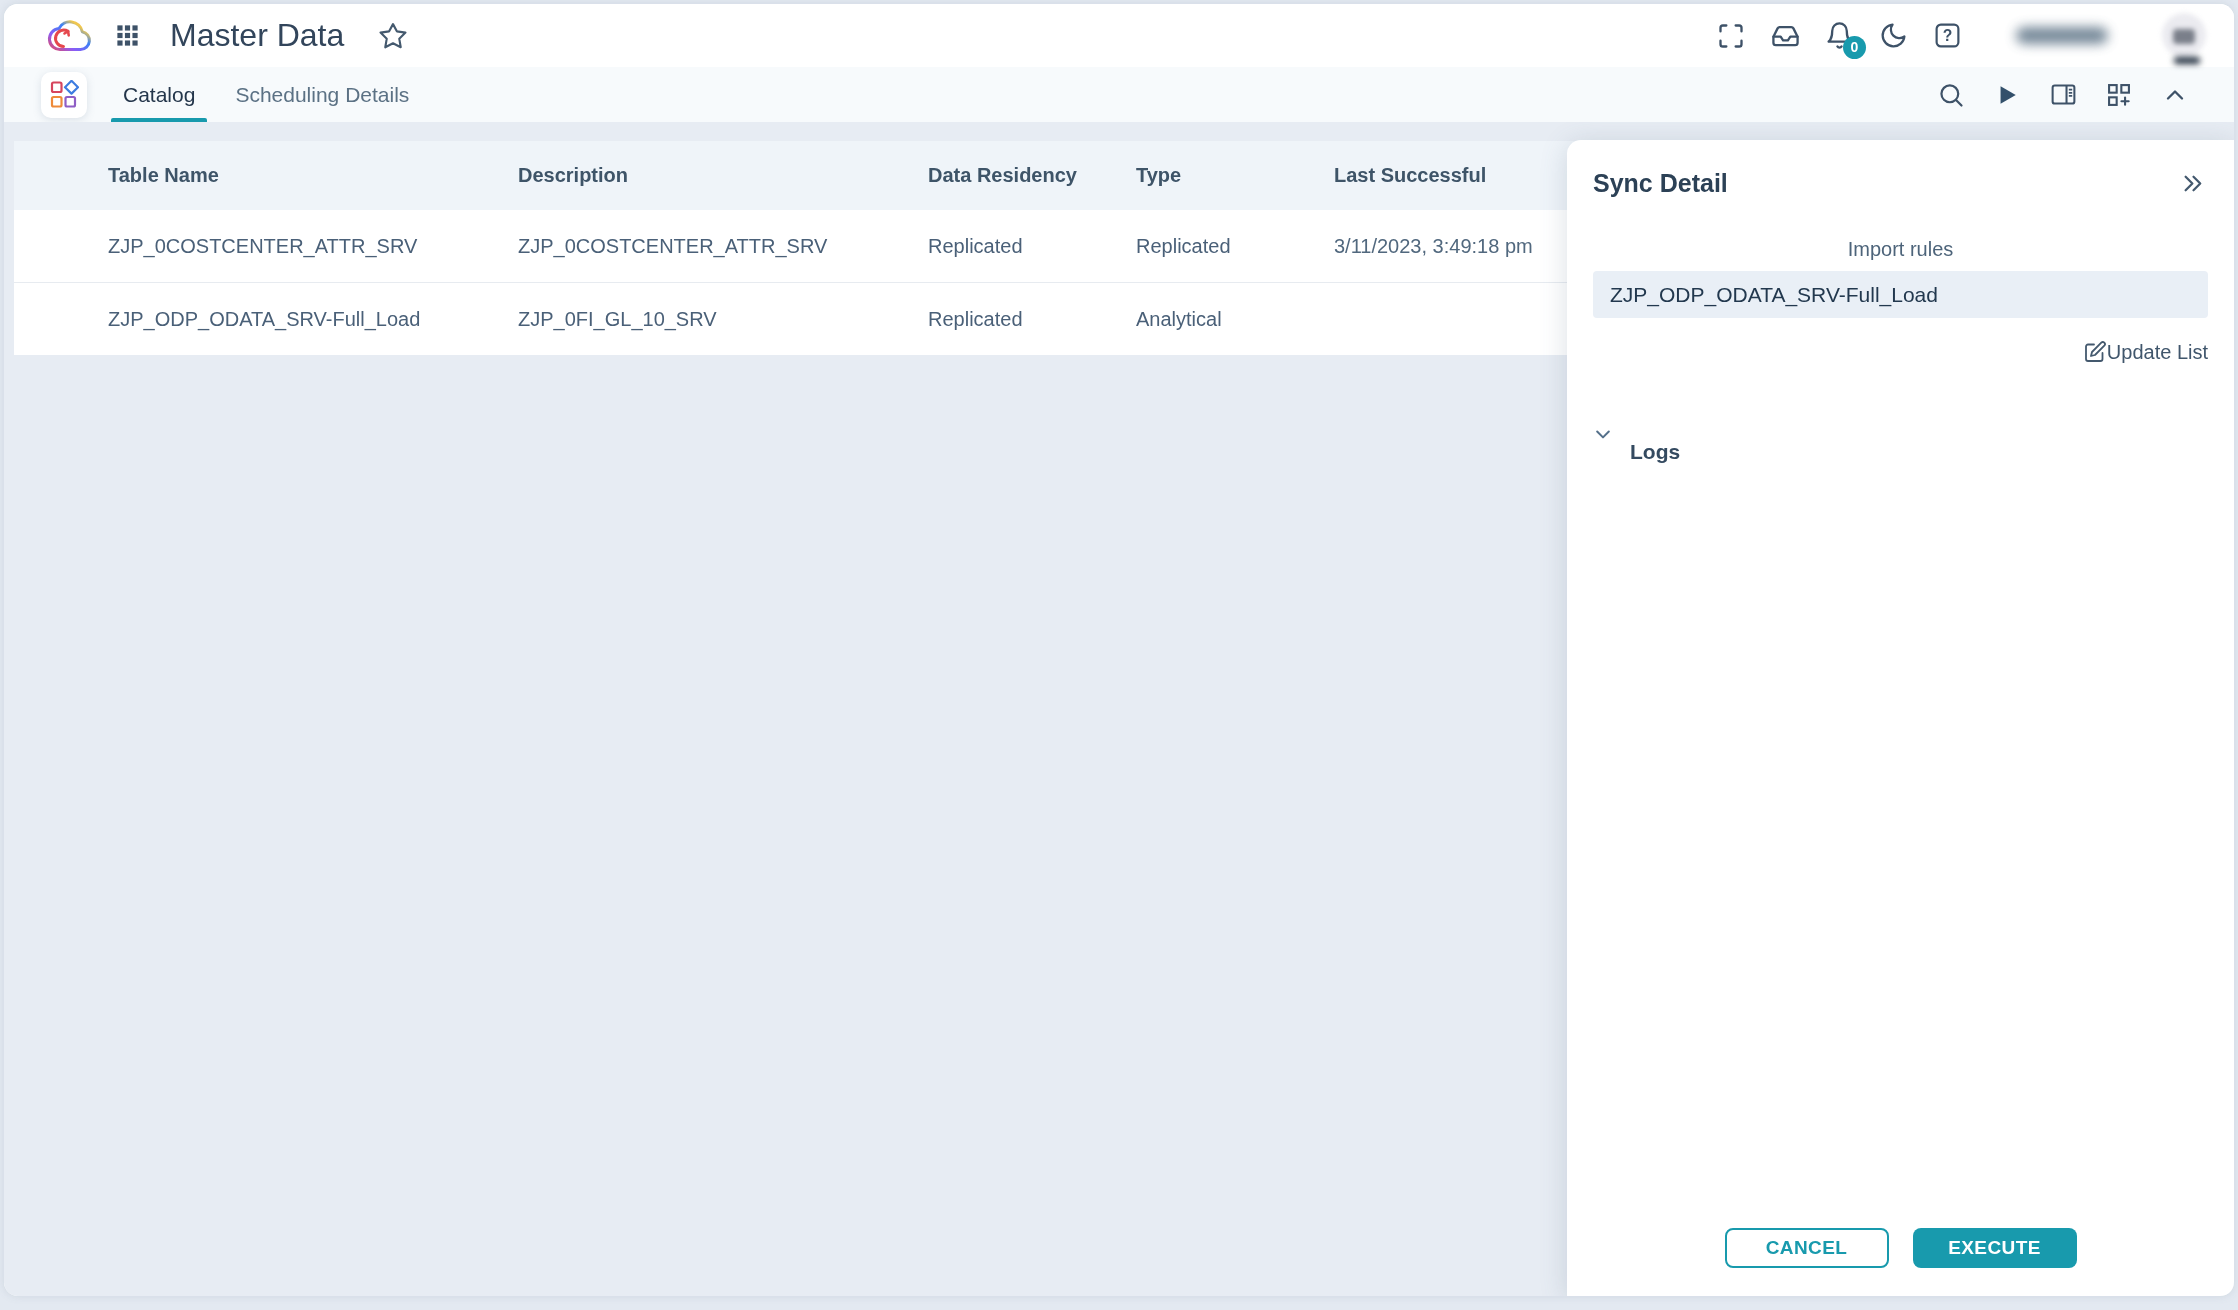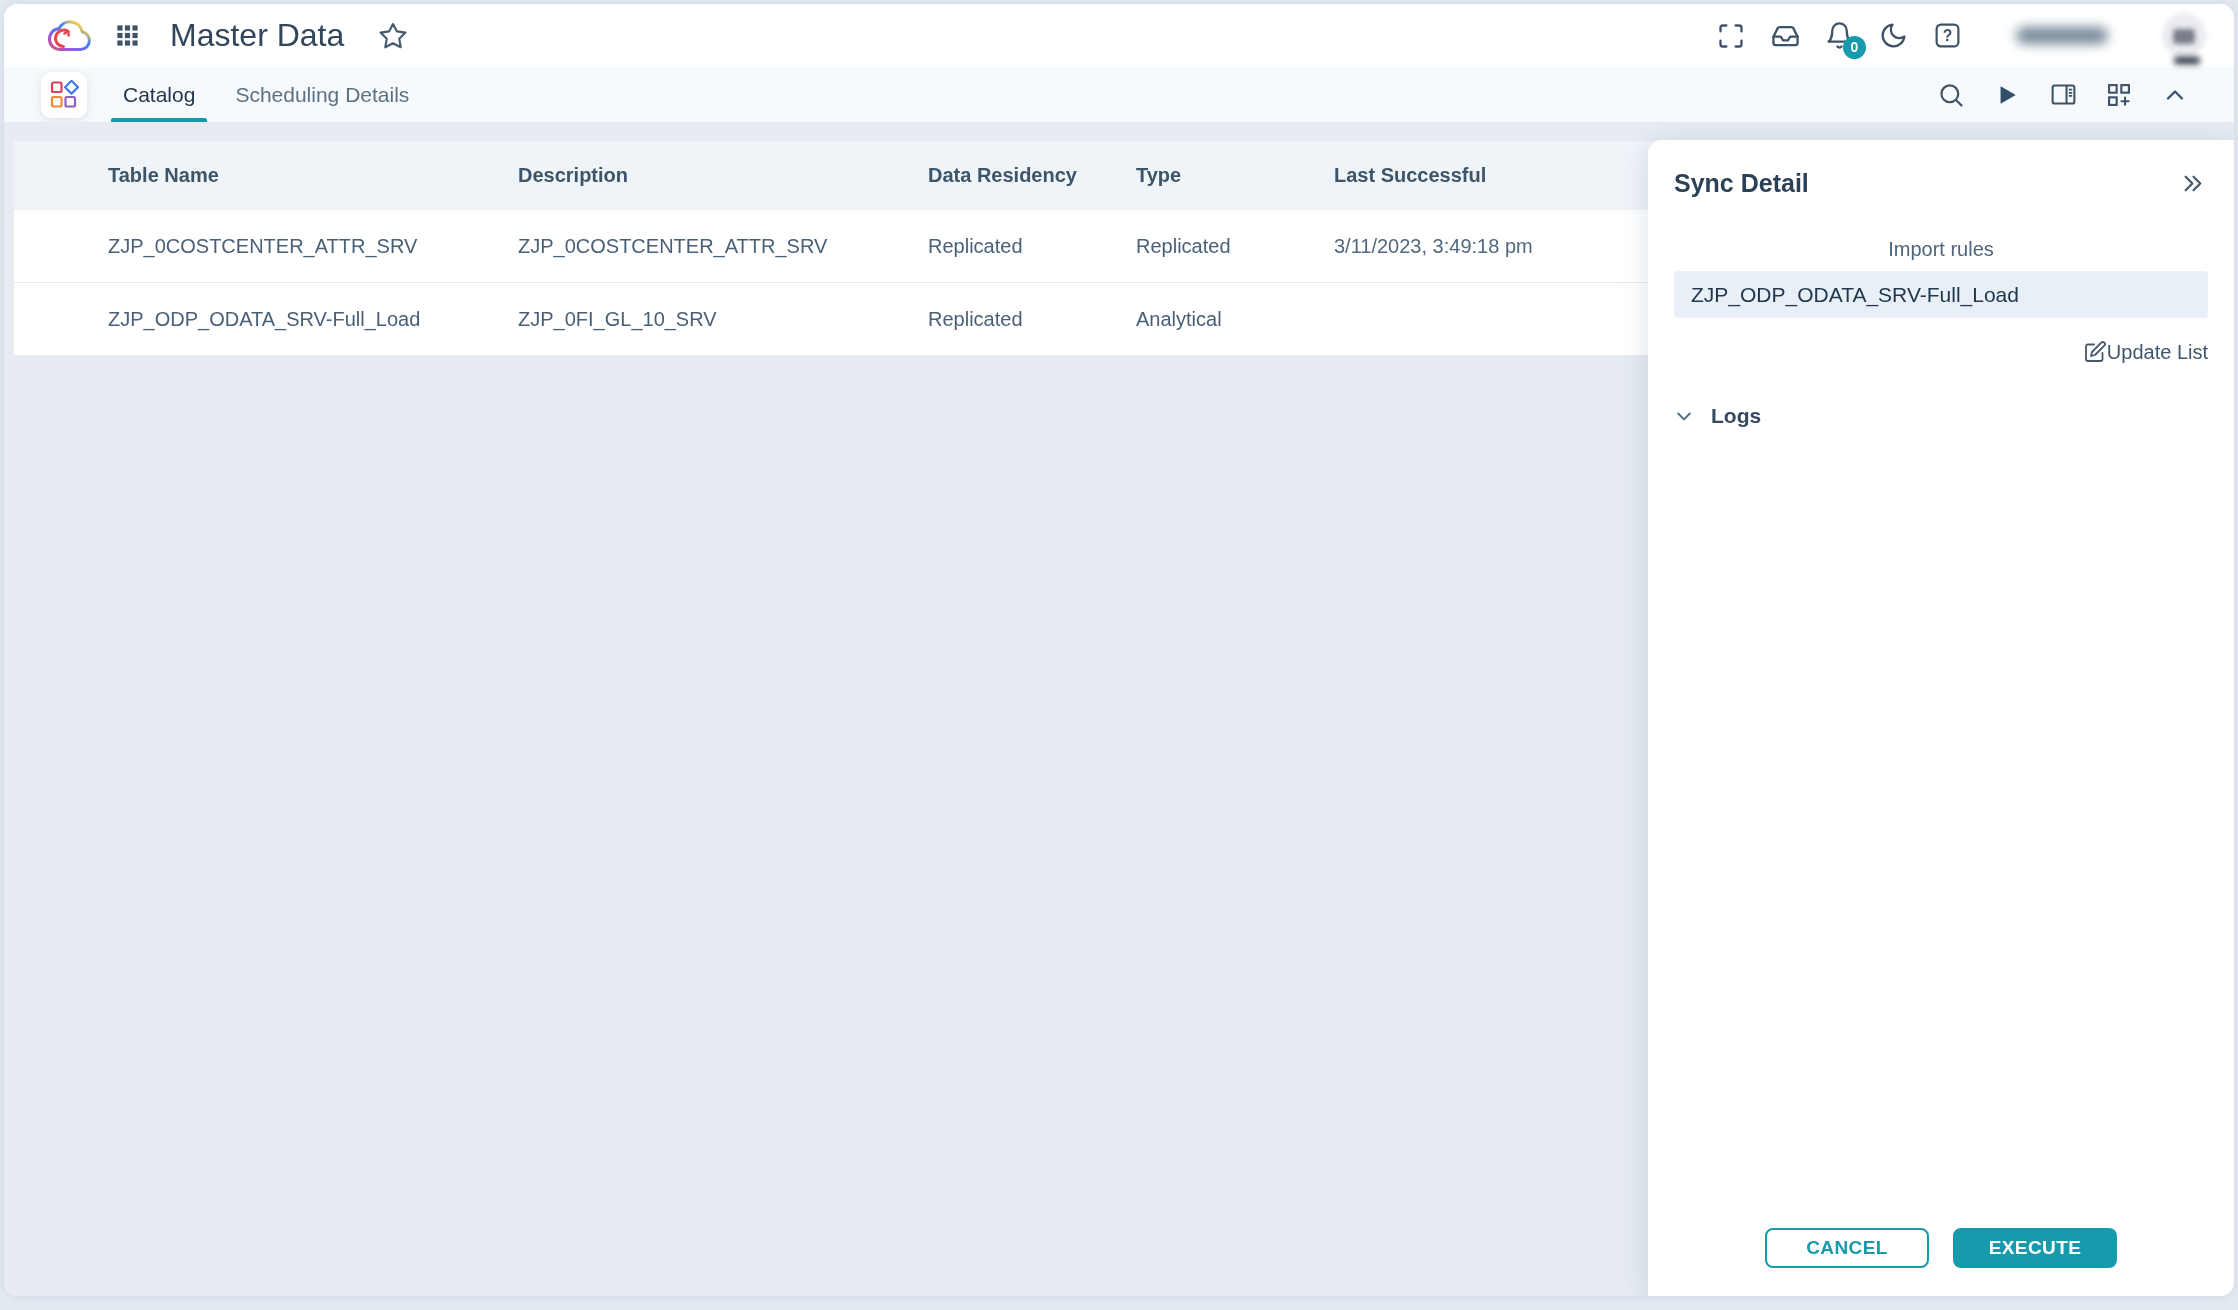--- a/index.html
+++ b/index.html
@@ -67,40 +67,40 @@
     display:grid;grid-template-columns:410px 410px 208px 198px auto;
     padding-left:94px;align-items:center;
   }
   .thead{height:69px;background:var(--table_header_bg,#EFF4F9);font-size:20px;font-weight:600;color:#3e5468;}
   .tr{height:72px;background:#fff;font-size:20px;color:#4a6078;cursor:pointer;}
   .tr + .tr{border-top:1px solid #e7ebf0;}
   .cell{white-space:nowrap;overflow:hidden;}
   .cell.date{color:#51687e;}
   
   .panel{
-    position:absolute;top:18px;right:0;bottom:0;width:586px;background:#fff;
+    position:absolute;top:18px;right:0;bottom:0;width:667px;background:#fff;
     border-radius:14px 0 0 0;
     box-shadow:0 4px 28px rgba(71,94,120,.20);
     display:flex;flex-direction:column;
     padding:0 26px;box-sizing:border-box;
   }
   .panel-head{margin-top:28px;display:flex;align-items:center;justify-content:space-between;}
   .panel-title{font-size:25px;font-weight:600;color:#2c4156;}
   .field-label{margin-top:40px;font-size:20px;color:#4d647a;text-align:center;}
   .rule-input{
     margin-top:10px;height:47px;width:100%;box-sizing:border-box;
     background:var(--input_bg,#E9EFF6);border:none;border-radius:4px;
     font-family:"Liberation Sans",sans-serif;font-size:21px;color:#22384e;padding:0 17px;outline:none;
   }
   .update-row{
     margin-top:22px;align-self:flex-end;display:flex;align-items:center;
     font-size:20px;color:#40566c;cursor:pointer;
   }
   .logs-row{margin-top:40px;display:flex;align-items:center;gap:17px;cursor:pointer;}
-  .logs-label{font-size:21px;font-weight:600;color:#344a60;}
+  .logs-label{font-size:21px;font-weight:600;color:#344a60;margin-top:36px;}
   .panel-footer{margin-top:auto;margin-bottom:28px;display:flex;justify-content:center;gap:24px;}
   .btn{
     height:40px;min-width:164px;border-radius:8px;box-sizing:border-box;
     font-family:"Liberation Sans",sans-serif;font-size:19px;font-weight:700;letter-spacing:.4px;
     display:flex;align-items:center;justify-content:center;cursor:pointer;padding:0 26px;
   }
   .btn.cancel{background:#fff;border:2px solid var(--accent,#189AAD);color:var(--accent,#189AAD);}
   .btn.execute{background:var(--accent,#189AAD);border:none;color:#fff;}
   svg{display:block;}
 </style>

